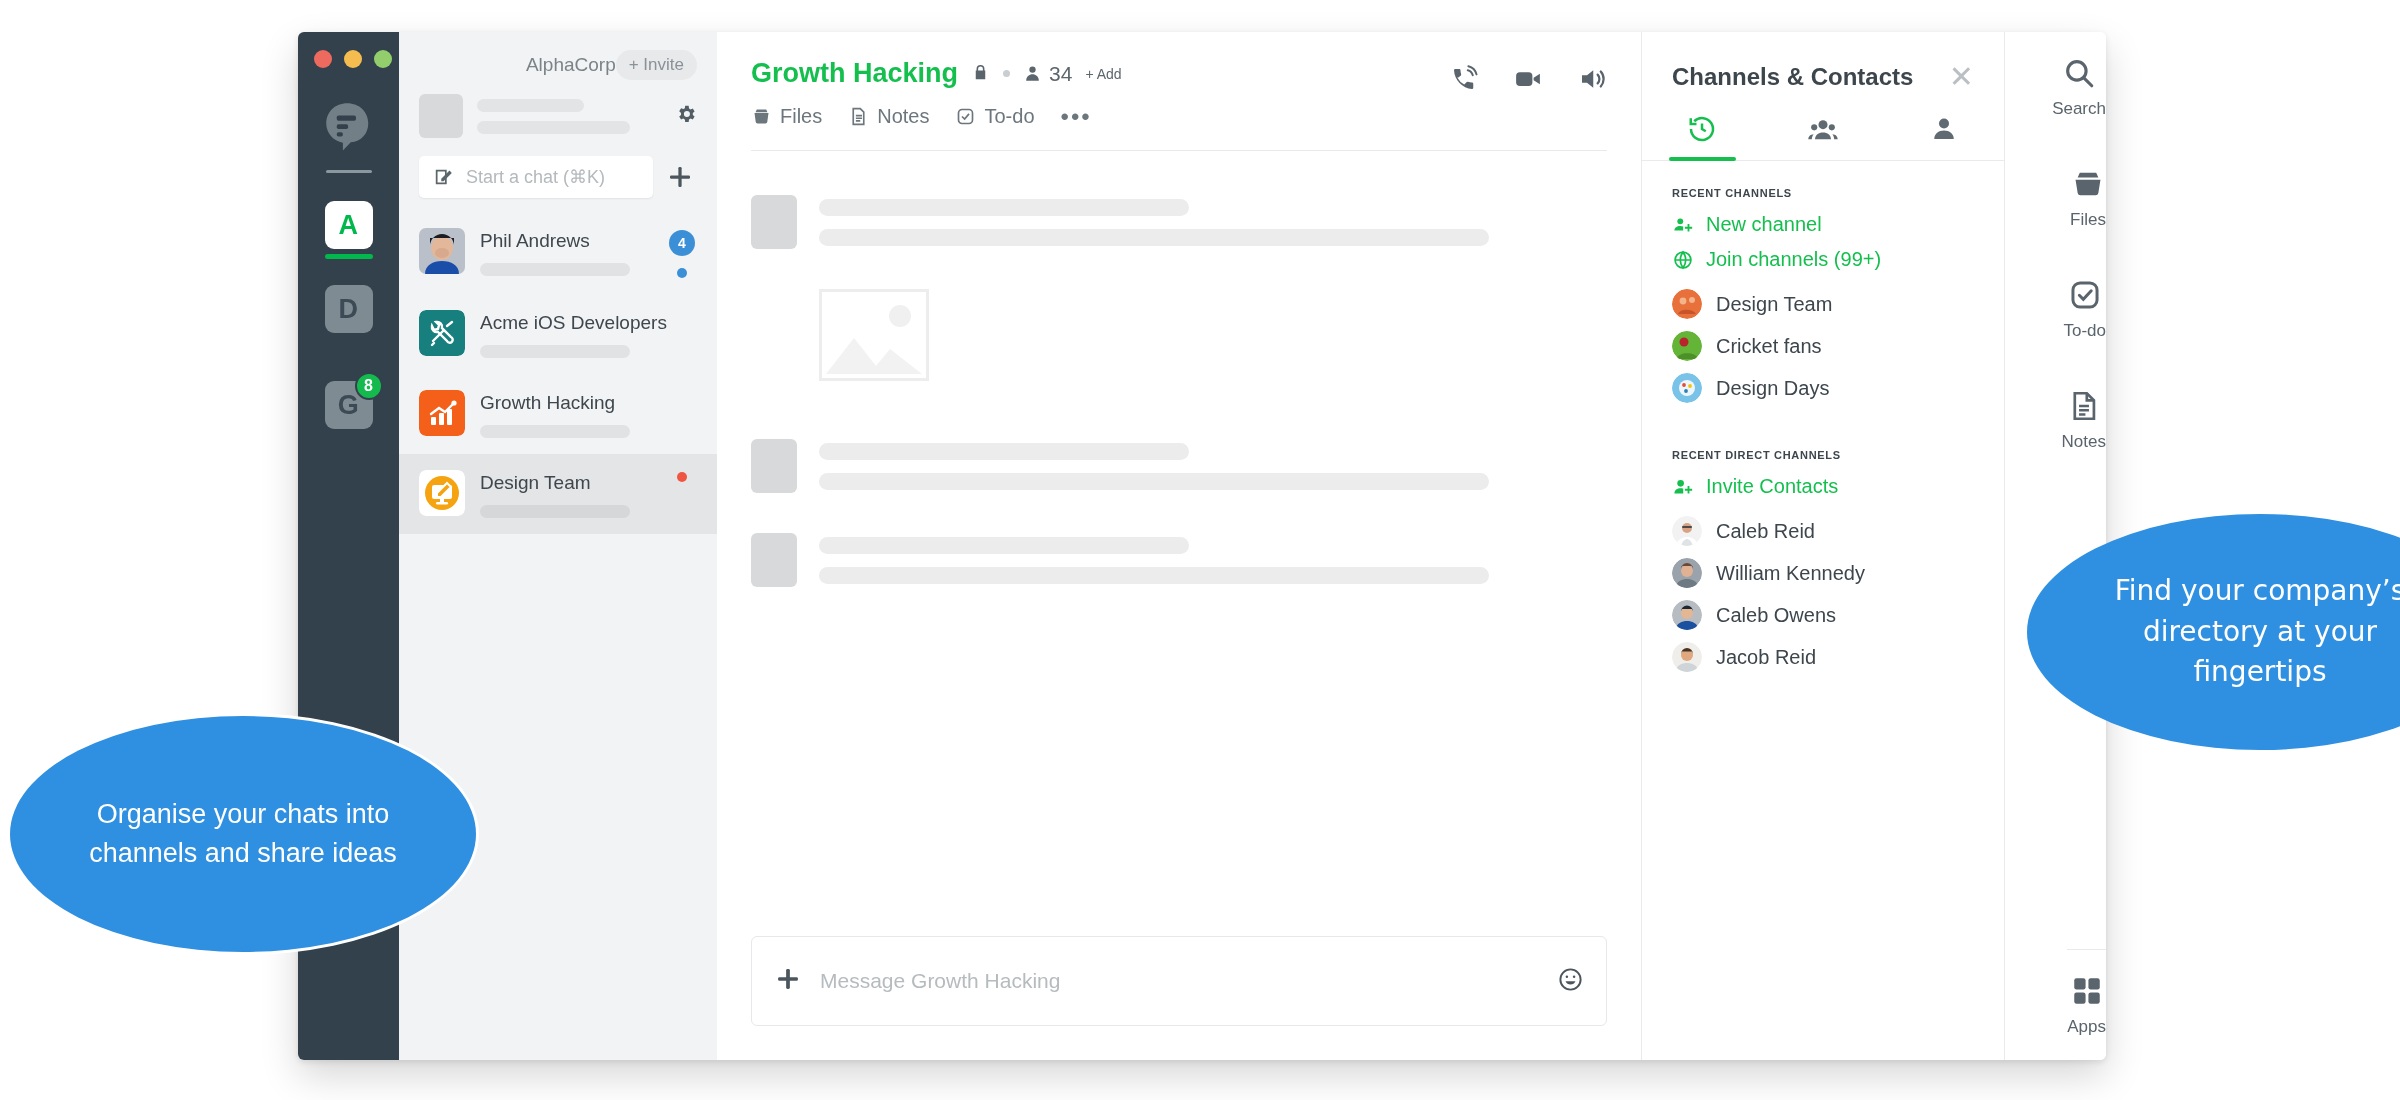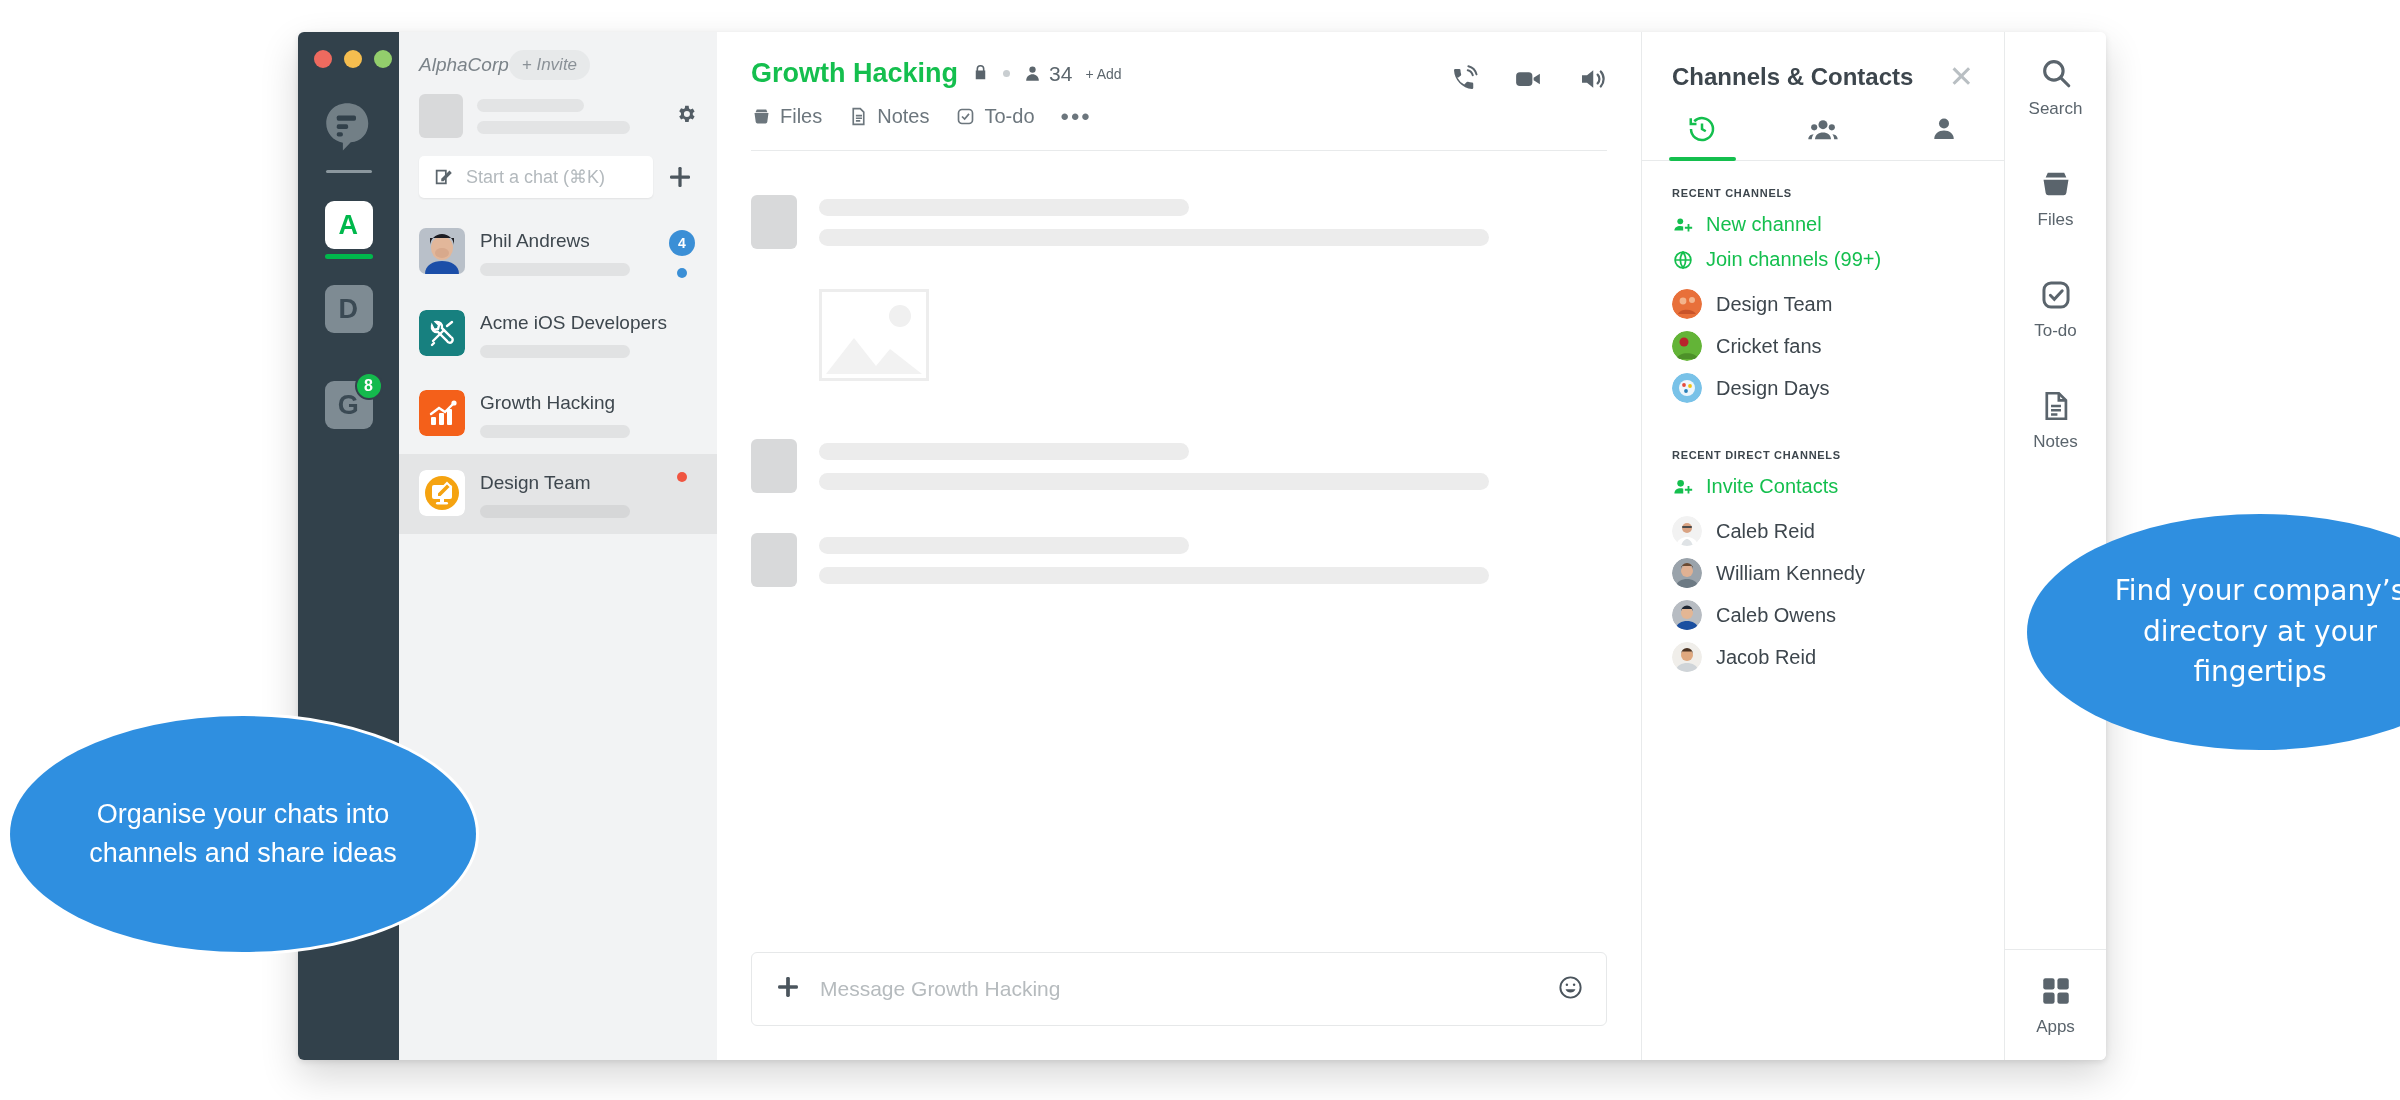--- a/index.html
+++ b/index.html
@@ -49,21 +49,21 @@
     position: absolute; top: -9px; right: -10px;
     min-width: 28px; height: 28px; padding: 0 6px;
     border-radius: 14px; background: #14ba4d; color: #fff;
     font-size: 16px; font-weight: bold;
     display: flex; align-items: center; justify-content: center;
     border: 2px solid #32414b;
   }
 
   
   .sidebar { width: 318px; flex: 0 0 318px; background: #f2f3f4; display: flex; flex-direction: column; }
-  .sb-head { padding: 18px 20px 0 20px; display: flex; align-items: center; justify-content: flex-start; font-style: italic; }
+  .sb-head { padding: 18px 20px 0 20px; display: flex; align-items: center; justify-content: flex-end; }
   .sb-title { font-size: 19px; color: #7b8389; }
   .invite-btn {
     background: #e7e9ea; border-radius: 16px; padding: 5px 13px;
     font-size: 17px; color: #8a9197; white-space: nowrap;
   }
   .sb-profile { display: flex; align-items: center; padding: 14px 20px 0 20px; gap: 14px; }
   .sb-avatar { width: 44px; height: 44px; border-radius: 6px; background: #d8d9da; flex: 0 0 44px; }
   .sb-lines { flex: 1; display: flex; flex-direction: column; gap: 9px; }
   .ln { height: 13px; border-radius: 7px; background: #e3e4e5; }
   .ln.w1 { width: 58%; }
@@ -117,21 +117,21 @@
   .msg { display: flex; gap: 22px; margin-bottom: 40px; }
   .msg-av { width: 46px; height: 54px; border-radius: 6px; background: #d8d9da; flex: 0 0 46px; }
   .msg-lines { flex: 1; display: flex; flex-direction: column; gap: 13px; padding-top: 4px; }
   .msg-ln { height: 17px; border-radius: 9px; background: #ececec; }
   .msg-ln.a { width: 47%; }
   .msg-ln.b { width: 85%; }
   .img-ph { width: 110px; height: 92px; border: 3px solid #ededed; margin: 6px 0 0 68px; position: relative; }
 
   .composer-wrap { padding: 0 34px 34px 34px; }
   .composer {
-    height: 74px; border: 1px solid #e6e8e9; border-radius: 6px;
+    height: 90px; border: 1px solid #e6e8e9; border-radius: 6px;
     display: flex; align-items: center; gap: 18px; padding: 0 22px;
   }
   .composer-plus { color: #4b555d; }
   .composer-ph { flex: 1; color: #b6bbbe; font-size: 21px; }
   .smiley { color: #4b555d; }
 
   
   .dir-panel { width: 363px; flex: 0 0 363px; background: #fff; border-left: 1px solid #e8eaeb; display: flex; flex-direction: column; }
   .dir-head { display: flex; align-items: center; justify-content: space-between; padding: 30px 30px 0 30px; text-align: center; }
   .dir-title { font-size: 24px; font-weight: bold; color: #3d464d; }
@@ -141,21 +141,21 @@
   .dir-tab.active { color: #14bf4e; }
   .dir-tab.active::after { content: ""; position: absolute; left: 22%; right: 22%; bottom: -1px; height: 4px; background: #14bf4e; border-radius: 2px; }
   .dir-section { padding: 26px 30px 0 30px; }
   .dir-label { font-size: 11px; font-weight: bold; color: #3d464d; letter-spacing: .7px; margin-bottom: 14px; }
   .dir-action { display: flex; align-items: center; gap: 12px; color: #14bf4e; font-size: 20px; margin-bottom: 12px; }
   .dir-row { display: flex; align-items: center; gap: 14px; margin-bottom: 12px; }
   .dir-av { width: 30px; height: 30px; border-radius: 50%; flex: 0 0 30px; overflow: hidden; }
   .dir-name { font-size: 20px; color: #3d464d; }
 
   
-  .tool-rail { width: 102px; flex: 0 0 102px; background: #fff; border-left: 1px solid #e8eaeb; display: flex; flex-direction: column; }
+  .tool-rail { width: 102px; flex: 0 0 102px; background: #fff; border-left: 1px solid #e8eaeb; display: flex; flex-direction: column; align-items: flex-end; }
   .tool-item {
     height: 111px; display: flex; flex-direction: column; align-items: center;
     justify-content: center; gap: 9px; color: #5a646c; font-size: 17px;
   }
   .tool-item.active { background: #14bf4e; color: #fff; }
   .tool-spacer { flex: 1; }
   .tool-item.bottom { border-top: 1px solid #e8eaeb; }
 
   
   .callout { position: absolute; }

